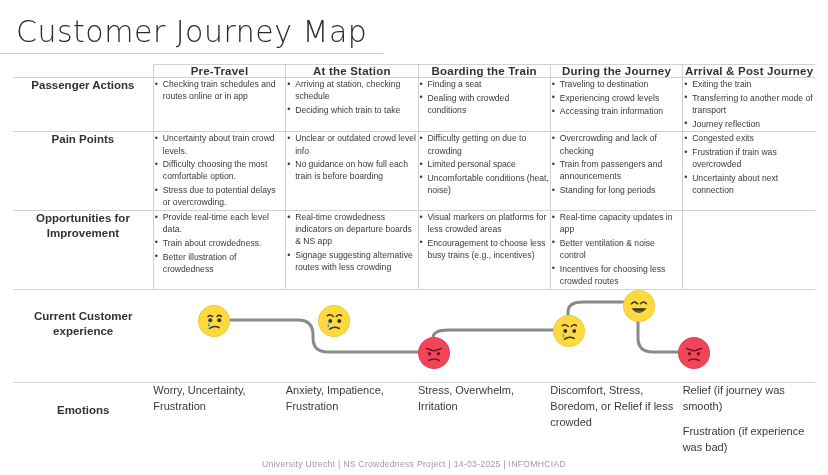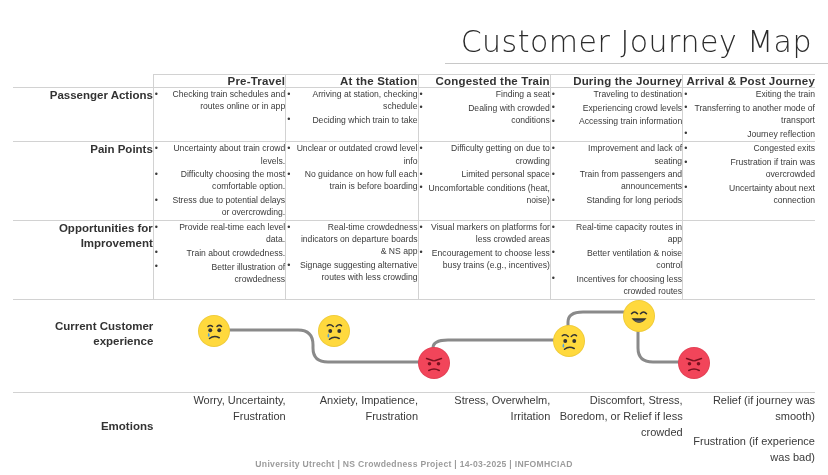--- a/index.html
+++ b/index.html
@@ -14,43 +14,42 @@
     color: #333333;
     overflow: hidden;
   }
   .page {
     position: relative;
     width: 828px;
     height: 475px;
     box-sizing: border-box;
   }
   .title-wrap {
-    text-align: right;
-    padding-top: 24px;
+    text-align: left;
+    padding-top: 14px;
   }
   .title {
     font-family: "DejaVu Sans", sans-serif;
     font-weight: 300;
     font-size: 30px;
     letter-spacing: 0.5px;
     color: #2b2b2b;
     display: inline-block;
     padding: 0 16px 4px 16px;
     border-bottom: 1px solid #c8c8c8;
   }
   table.journey {
     width: 802px;
     margin: 10px auto 0 auto;
     border-collapse: collapse;
     table-layout: fixed;
   }
   table.journey td, table.journey th {
     vertical-align: top;
     padding: 0;
-    text-align: right;
   }
   .col-label { width: 140px; }
   .col-stage { width: 132px; }
 
   .hline {
     border-top: 1px solid #d2d2d2;
   }
   .vline-left {
     border-left: 1px solid #d2d2d2;
   }
@@ -137,21 +136,21 @@
   td.emo-cell p { margin: 0 0 9px 0; }
   td.emo-cell p:last-child { margin-bottom: 0; }
 
   .footer {
     position: absolute;
     bottom: 6px;
     left: 0;
     width: 828px;
     text-align: center;
     font-size: 8.6px;
-    font-weight: bold;
+    font-weight: normal;
     color: #9c9c9c;
     letter-spacing: 0.3px;
   }
 </style>
 </head>
 <body>
 
 <div class="page">
 
   <div class="title-wrap">
@@ -166,21 +165,21 @@
       <col class="col-stage">
       <col class="col-stage">
       <col class="col-stage">
     </colgroup>
 
     <thead>
       <tr>
         <th class="blank-head"></th>
         <th class="stage-head hline vline-left">Pre-Travel</th>
         <th class="stage-head hline vline-left">At the Station</th>
-        <th class="stage-head hline vline-left">Congested the Train</th>
+        <th class="stage-head hline vline-left">Boarding the Train</th>
         <th class="stage-head hline vline-left">During the Journey</th>
         <th class="stage-head hline vline-left">Arrival &amp; Post Journey</th>
       </tr>
     </thead>
 
     <tbody>
 
       <tr>
         <td class="row-label hline">Passenger Actions</td>
         <td class="cell hline vline-left">
@@ -233,21 +232,21 @@
         </td>
         <td class="cell hline vline-left">
           <ul>
             <li>Difficulty getting on due to crowding</li>
             <li>Limited personal space</li>
             <li>Uncomfortable conditions (heat, noise)</li>
           </ul>
         </td>
         <td class="cell hline vline-left">
           <ul>
-            <li>Improvement and lack of seating</li>
+            <li>Overcrowding and lack of checking</li>
             <li>Train from passengers and announcements</li>
             <li>Standing for long periods</li>
           </ul>
         </td>
         <td class="cell hline vline-left">
           <ul>
             <li>Congested exits</li>
             <li>Frustration if train was overcrowded</li>
             <li>Uncertainty about next connection</li>
           </ul>
@@ -270,21 +269,21 @@
           </ul>
         </td>
         <td class="cell hline vline-left">
           <ul>
             <li>Visual markers on platforms for less crowded areas</li>
             <li>Encouragement to choose less busy trains (e.g., incentives)</li>
           </ul>
         </td>
         <td class="cell hline vline-left">
           <ul>
-            <li>Real-time capacity routes in app</li>
+            <li>Real-time capacity updates in app</li>
             <li>Better ventilation &amp; noise control</li>
             <li>Incentives for choosing less crowded routes</li>
           </ul>
         </td>
         <td class="cell hline vline-left">
           <ul></ul>
         </td>
       </tr>
 
       <tr>
@@ -354,21 +353,21 @@
                 <circle cx="14" cy="21" r="2.4" fill="#7a1220"></circle>
                 <circle cx="26" cy="21" r="2.4" fill="#7a1220"></circle>
                 <path d="M13 30 q7 -4 14 0" stroke="#7a1220" stroke-width="2" fill="none" stroke-linecap="round"></path>
               </svg>
             </div>
           </div>
         </td>
       </tr>
 
       <tr>
-        <td class="row-label hline" style="padding-top:26px;">Emotions</td>
+        <td class="row-label hline" style="padding-top:20px;">Emotions</td>
         <td class="emo-cell hline">
           <p>Worry, Uncertainty, Frustration</p>
         </td>
         <td class="emo-cell hline">
           <p>Anxiety, Impatience, Frustration</p>
         </td>
         <td class="emo-cell hline">
           <p>Stress, Overwhelm, Irritation</p>
         </td>
         <td class="emo-cell hline">

